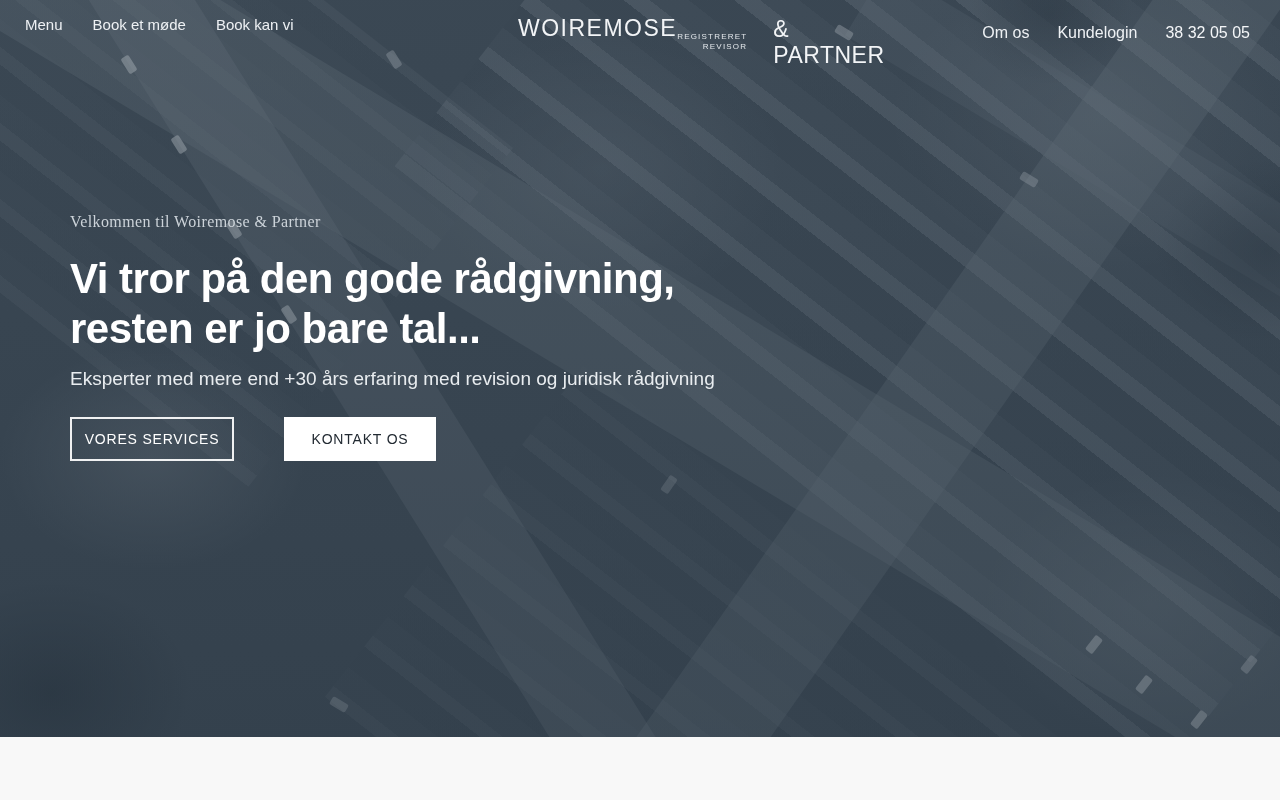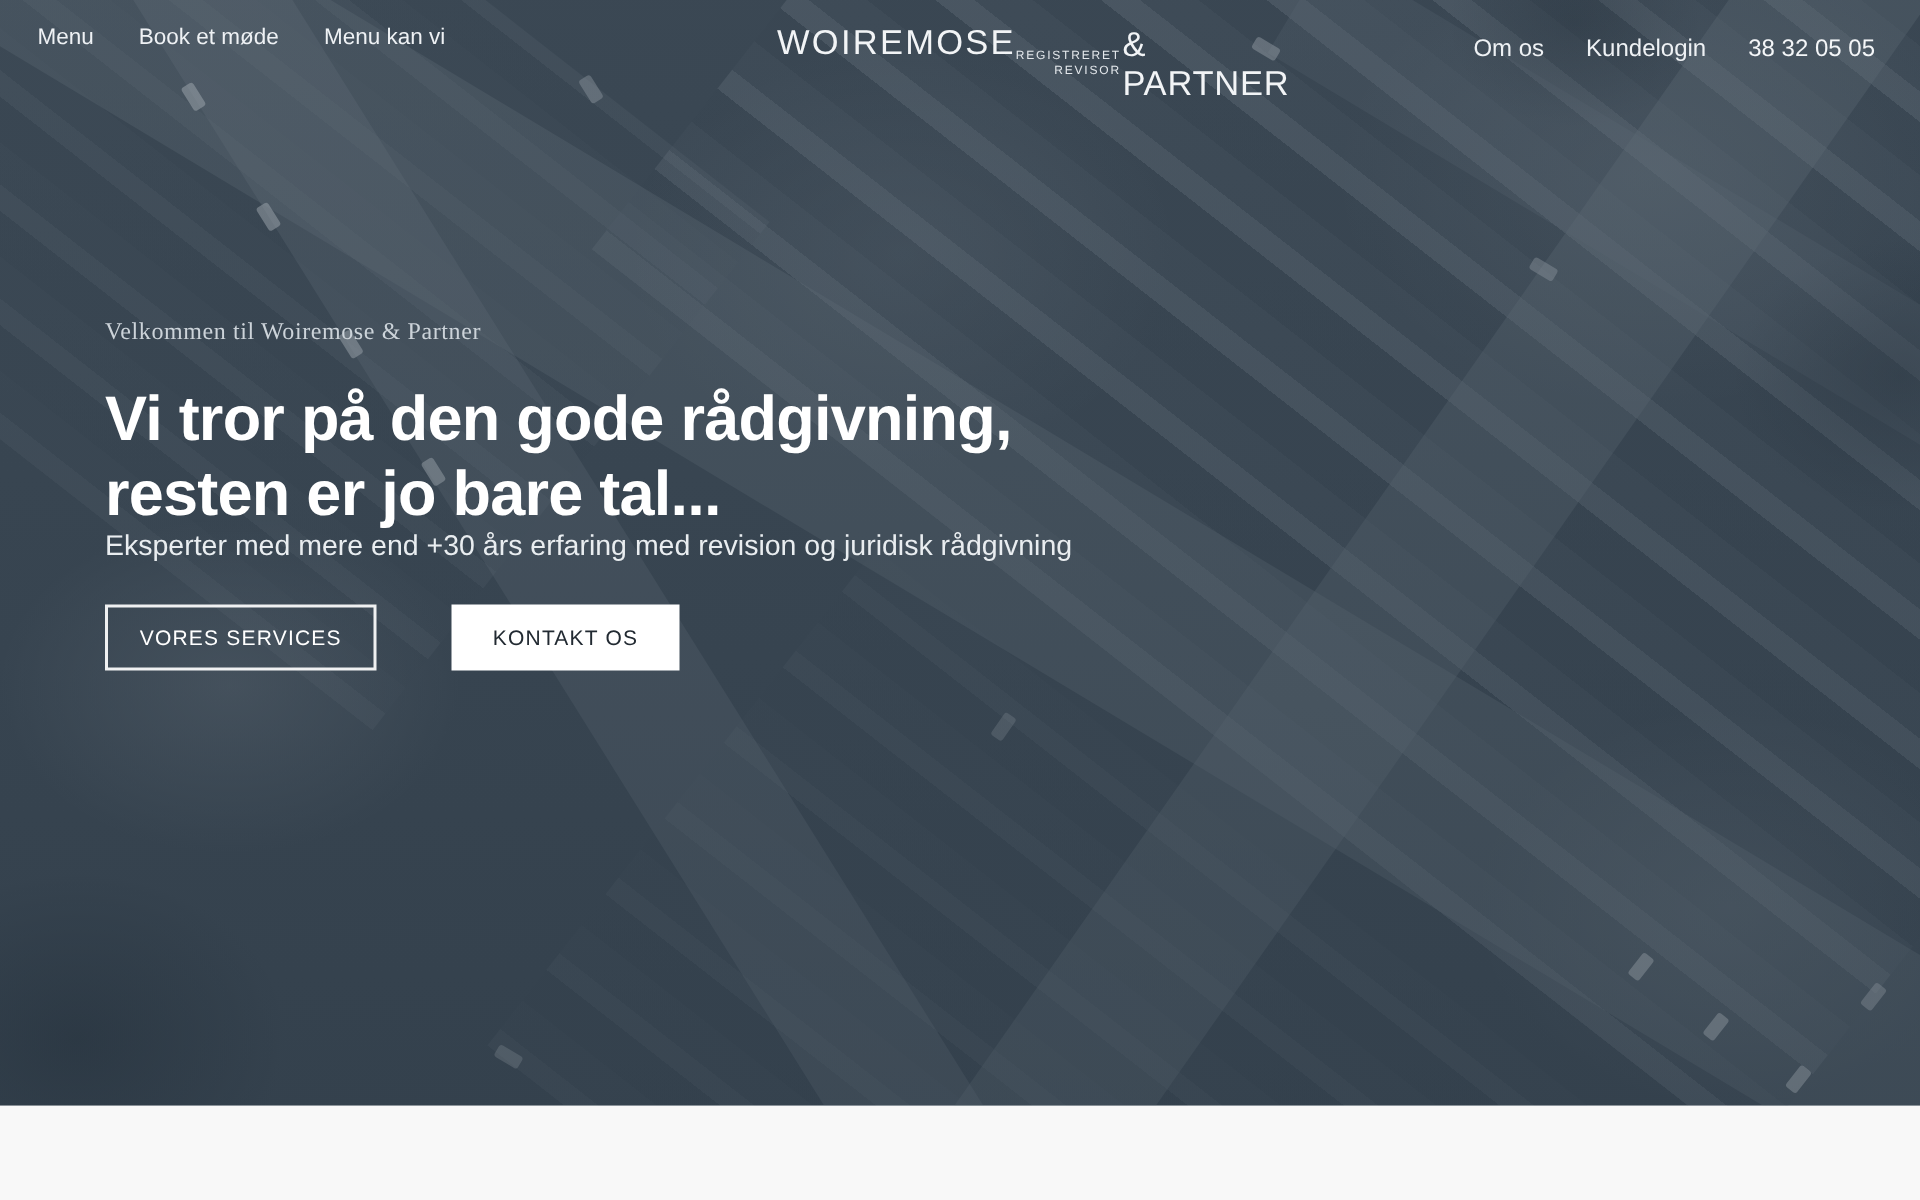--- a/index.html
+++ b/index.html
@@ -95,52 +95,52 @@
 
   .logo {
     position: absolute; left: 50%; top: 15px; transform: translateX(-50%);
     width: 248px; display: flex; flex-direction: row; cursor: pointer;
     color: #f2f4f6;
   }
   .logo-top {
     font-size: 23px; letter-spacing: 1.5px; line-height: 26px;
     font-weight: 400; align-self: flex-start; padding-left: 2px;
   }
-  .logo-bottom { display: flex; align-self: flex-end; align-items: center; gap: 1px; margin-top: 1px; }
+  .logo-bottom { display: flex; align-self: flex-end; align-items: center; gap: 26px; margin-top: 1px; }
   .logo-small {
     display: flex; flex-direction: column; align-items: flex-end;
     font-size: 8px; letter-spacing: 1.2px; line-height: 10px; color: #e4e8ec;
   }
   .logo-partner { font-size: 23px; letter-spacing: 0.5px; line-height: 26px; font-weight: 400; }
 
   
   .hero-content { position: absolute; left: 70px; top: 0; z-index: 4; padding-top: 210px; width: 760px; }
 
   .eyebrow {
     font-family: "Liberation Serif", serif;
     font-size: 16px; line-height: 24px; letter-spacing: 0.4px;
     color: #ccd3d9; margin-bottom: 20px;
   }
   .headline {
     color: #ffffff; font-size: 42px; line-height: 50px;
-    font-weight: 700; letter-spacing: -0.5px; 
+    font-weight: 700; letter-spacing: -0.5px; margin-bottom: 14px;
   }
   .headline span { display: block; }
   .subtitle {
     color: #e9edf0; font-size: 19px; line-height: 22px; margin-bottom: 27px; font-weight: 400;
   }
 
   .cta-row { display: flex; gap: 50px; }
   .btn {
     height: 44px; font-size: 14px; letter-spacing: 0.8px;
     font-family: "Liberation Sans", sans-serif; cursor: pointer;
     display: inline-flex; align-items: center; justify-content: center;
   }
   .btn-outline {
-    width: 181px; background: transparent; border: 2px solid rgba(255,255,255,0.92); color: #ffffff;
+    width: 164px; background: transparent; border: 2px solid rgba(255,255,255,0.92); color: #ffffff;
   }
   .btn-solid {
     width: 152px; background: #ffffff; border: none; color: #222a32;
   }
 
   
   .below { width: 1280px; height: 63px; background: #f8f8f8; }
 </style>
 </head>
 <body>
@@ -171,21 +171,21 @@
       <span class="car" style="left:1240px; top:660px; transform:rotate(-52deg); opacity:.8;"></span>
       <span class="car" style="left:330px; top:700px; transform:rotate(31deg); opacity:.6;"></span>
       <span class="car" style="left:660px; top:480px; transform:rotate(-55deg); opacity:.5;"></span>
     </div>
     <div class="overlay"></div>
 
     <header class="header">
       <nav class="nav-left">
         <a class="nav-link">Menu</a>
         <a class="nav-link">Book et møde</a>
-        <a class="nav-link">Menu kan vi</a>
+        <a class="nav-link">Book kan vi</a>
       </nav>
 
       <div class="logo">
         <div class="logo-top">WOIREMOSE</div>
         <div class="logo-bottom">
           <div class="logo-small">
             <span>REGISTRERET</span>
             <span>REVISOR</span>
           </div>
           <div class="logo-partner">&amp; PARTNER</div>

